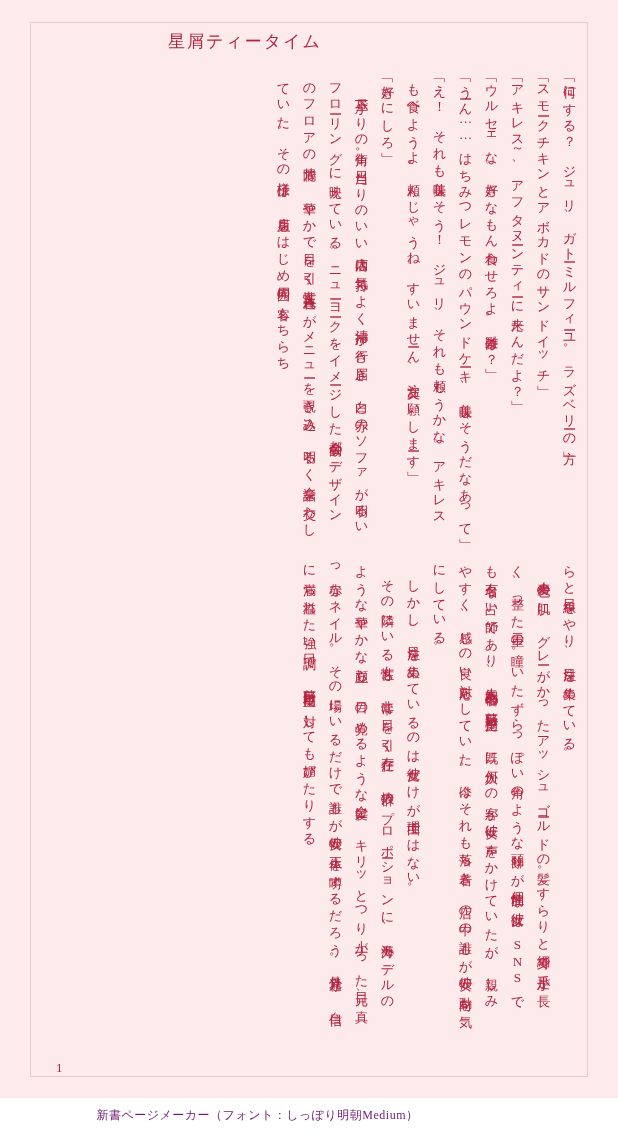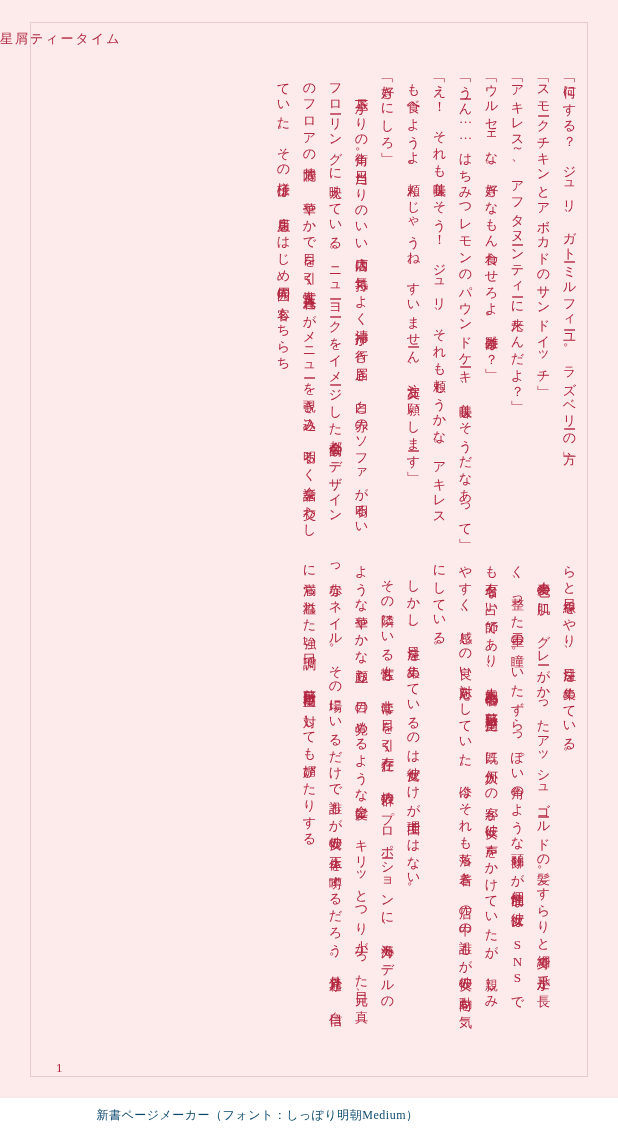--- a/index.html
+++ b/index.html
@@ -39,21 +39,22 @@
     left: 587px; top: 22px; width: 1px; height: 1054px;
   }
   .frame-bottom {
     left: 30px; top: 1076px; width: 558px; height: 1px;
   }
 
   #header {
     position: absolute;
     left: 0; top: 30px;
     width: 490px;
-    font-size: 13px;
+    text-align: center;
+    font-size: 17px;
     letter-spacing: 2px;
     color: #b3243f;
   }
 
   #page-number {
     position: absolute;
     left: 56px;
     top: 1060px;
     font-size: 13px;
     color: #b3243f;
@@ -86,21 +87,21 @@
 
   #footer {
     position: absolute;
     left: 0;
     top: 1100px;
     width: 515px;
     height: 32px;
     background: #ffffff;
     text-align: center;
     font-size: 12px;
-    color: #0c4a6e;
+    color: #701a75;
     line-height: 30px;
     letter-spacing: 0.5px;
   }
 </style>
 </head>
 <body>
 
 <div id="page">
   <div class="frame-line frame-top"></div>
   <div class="frame-line frame-left"></div>

